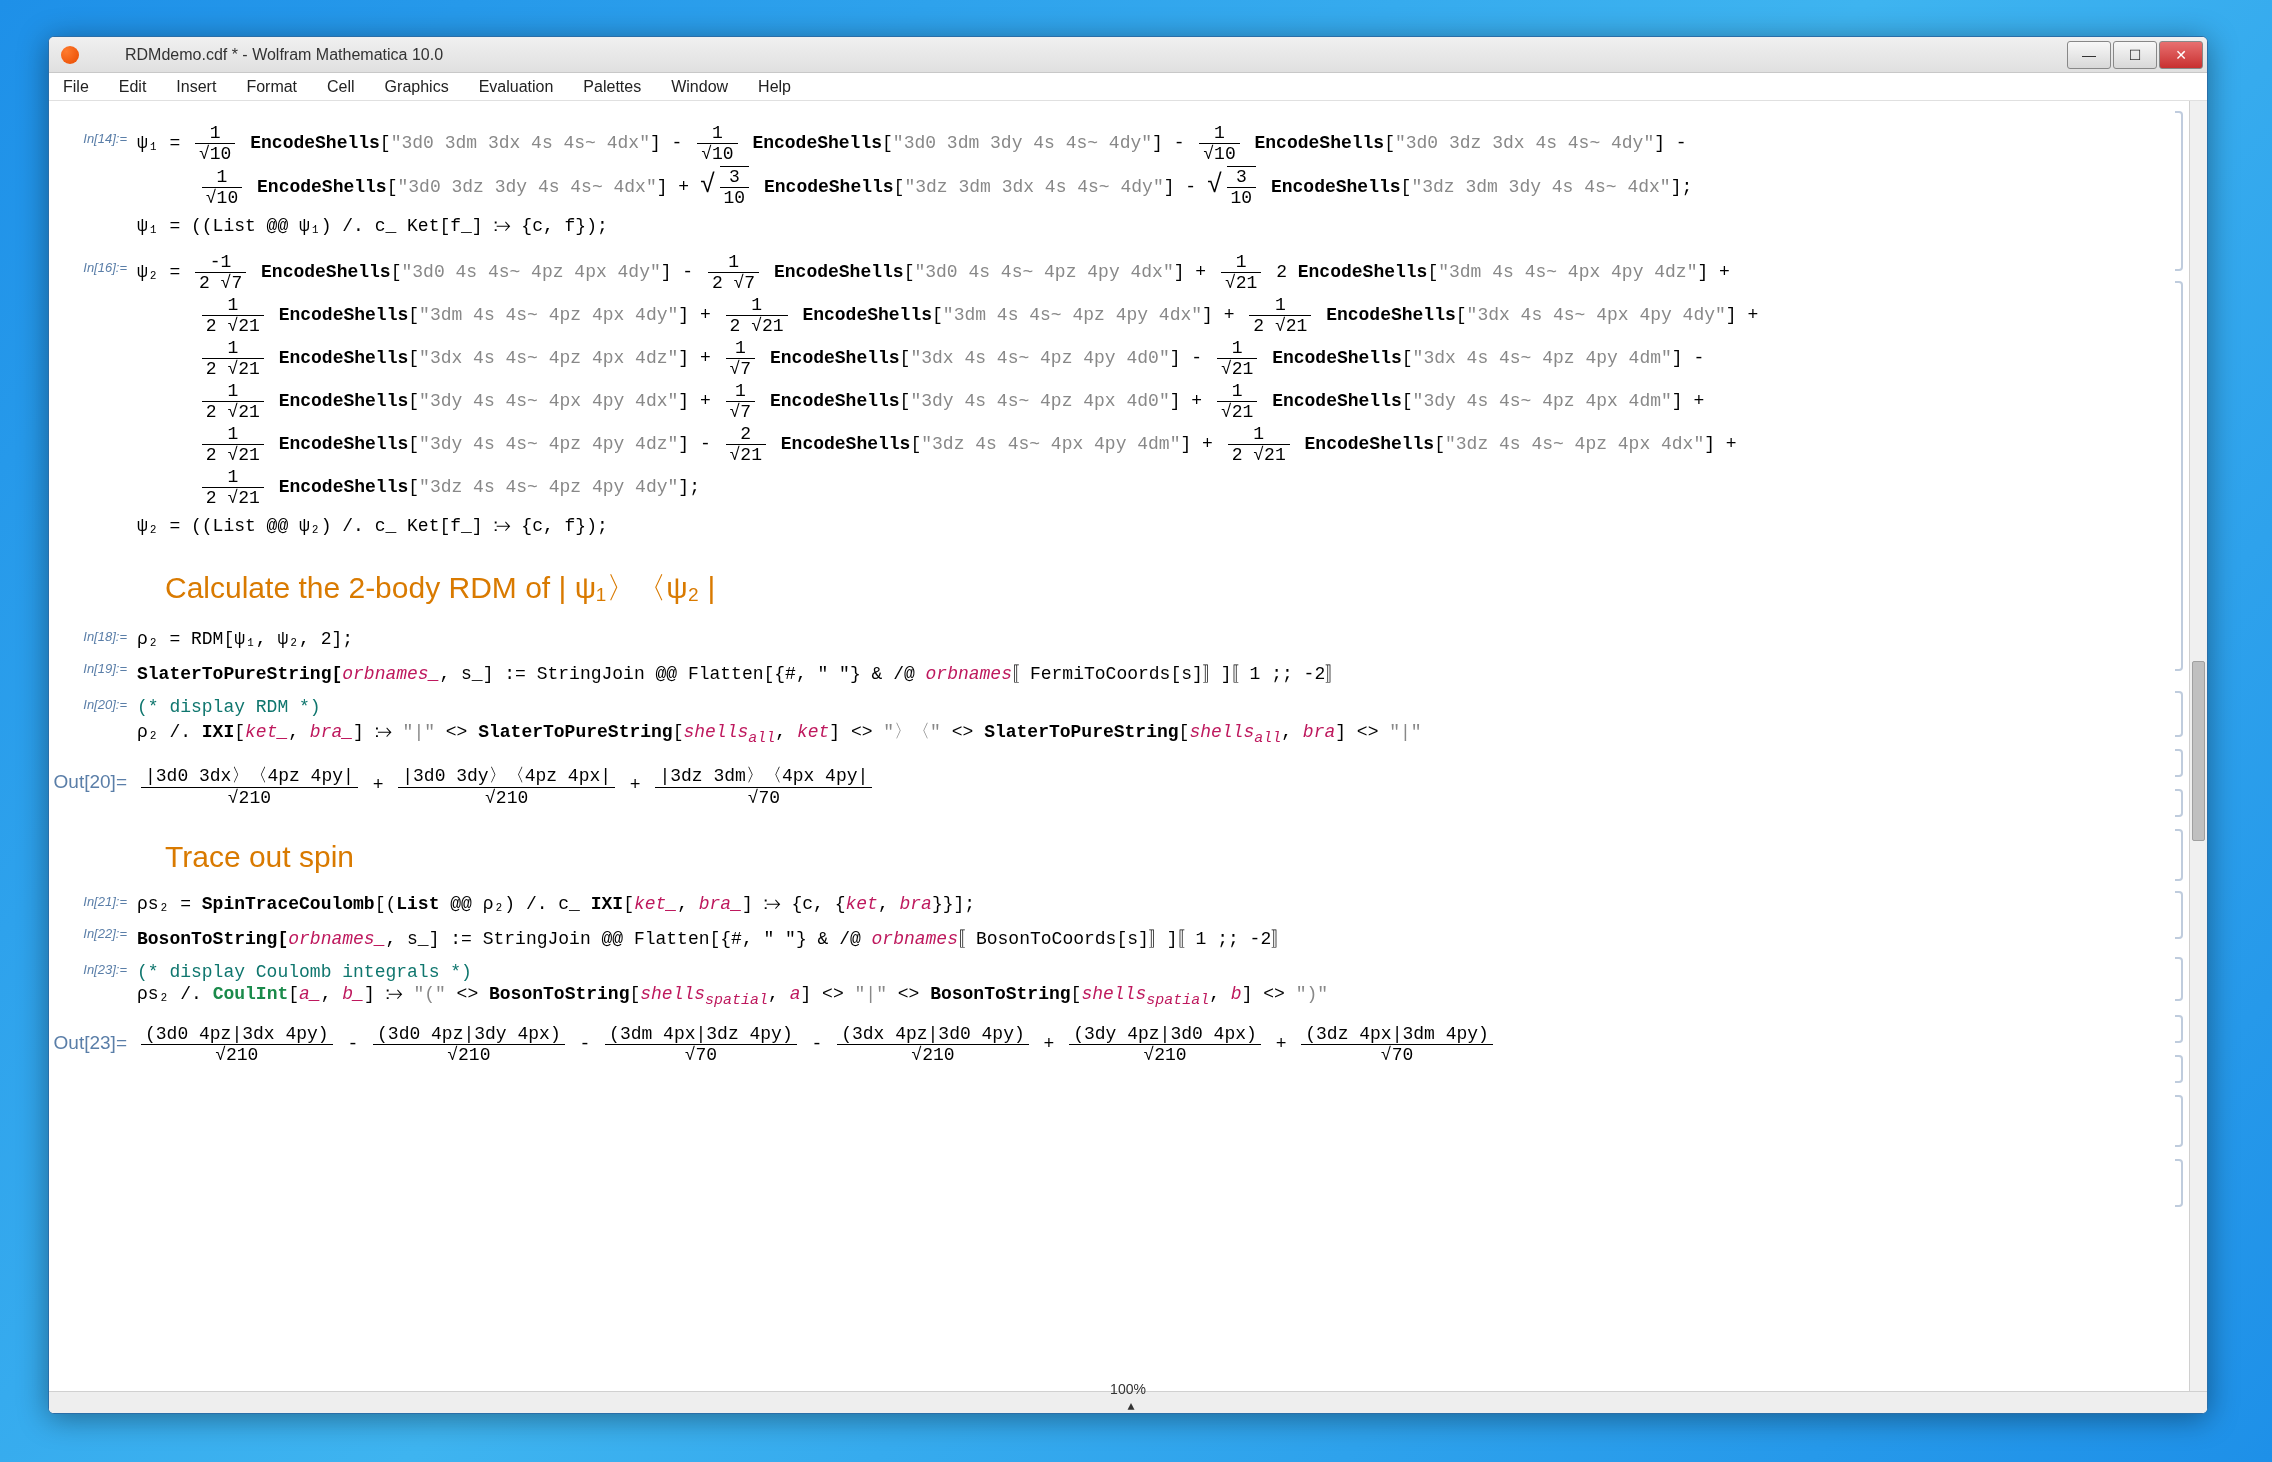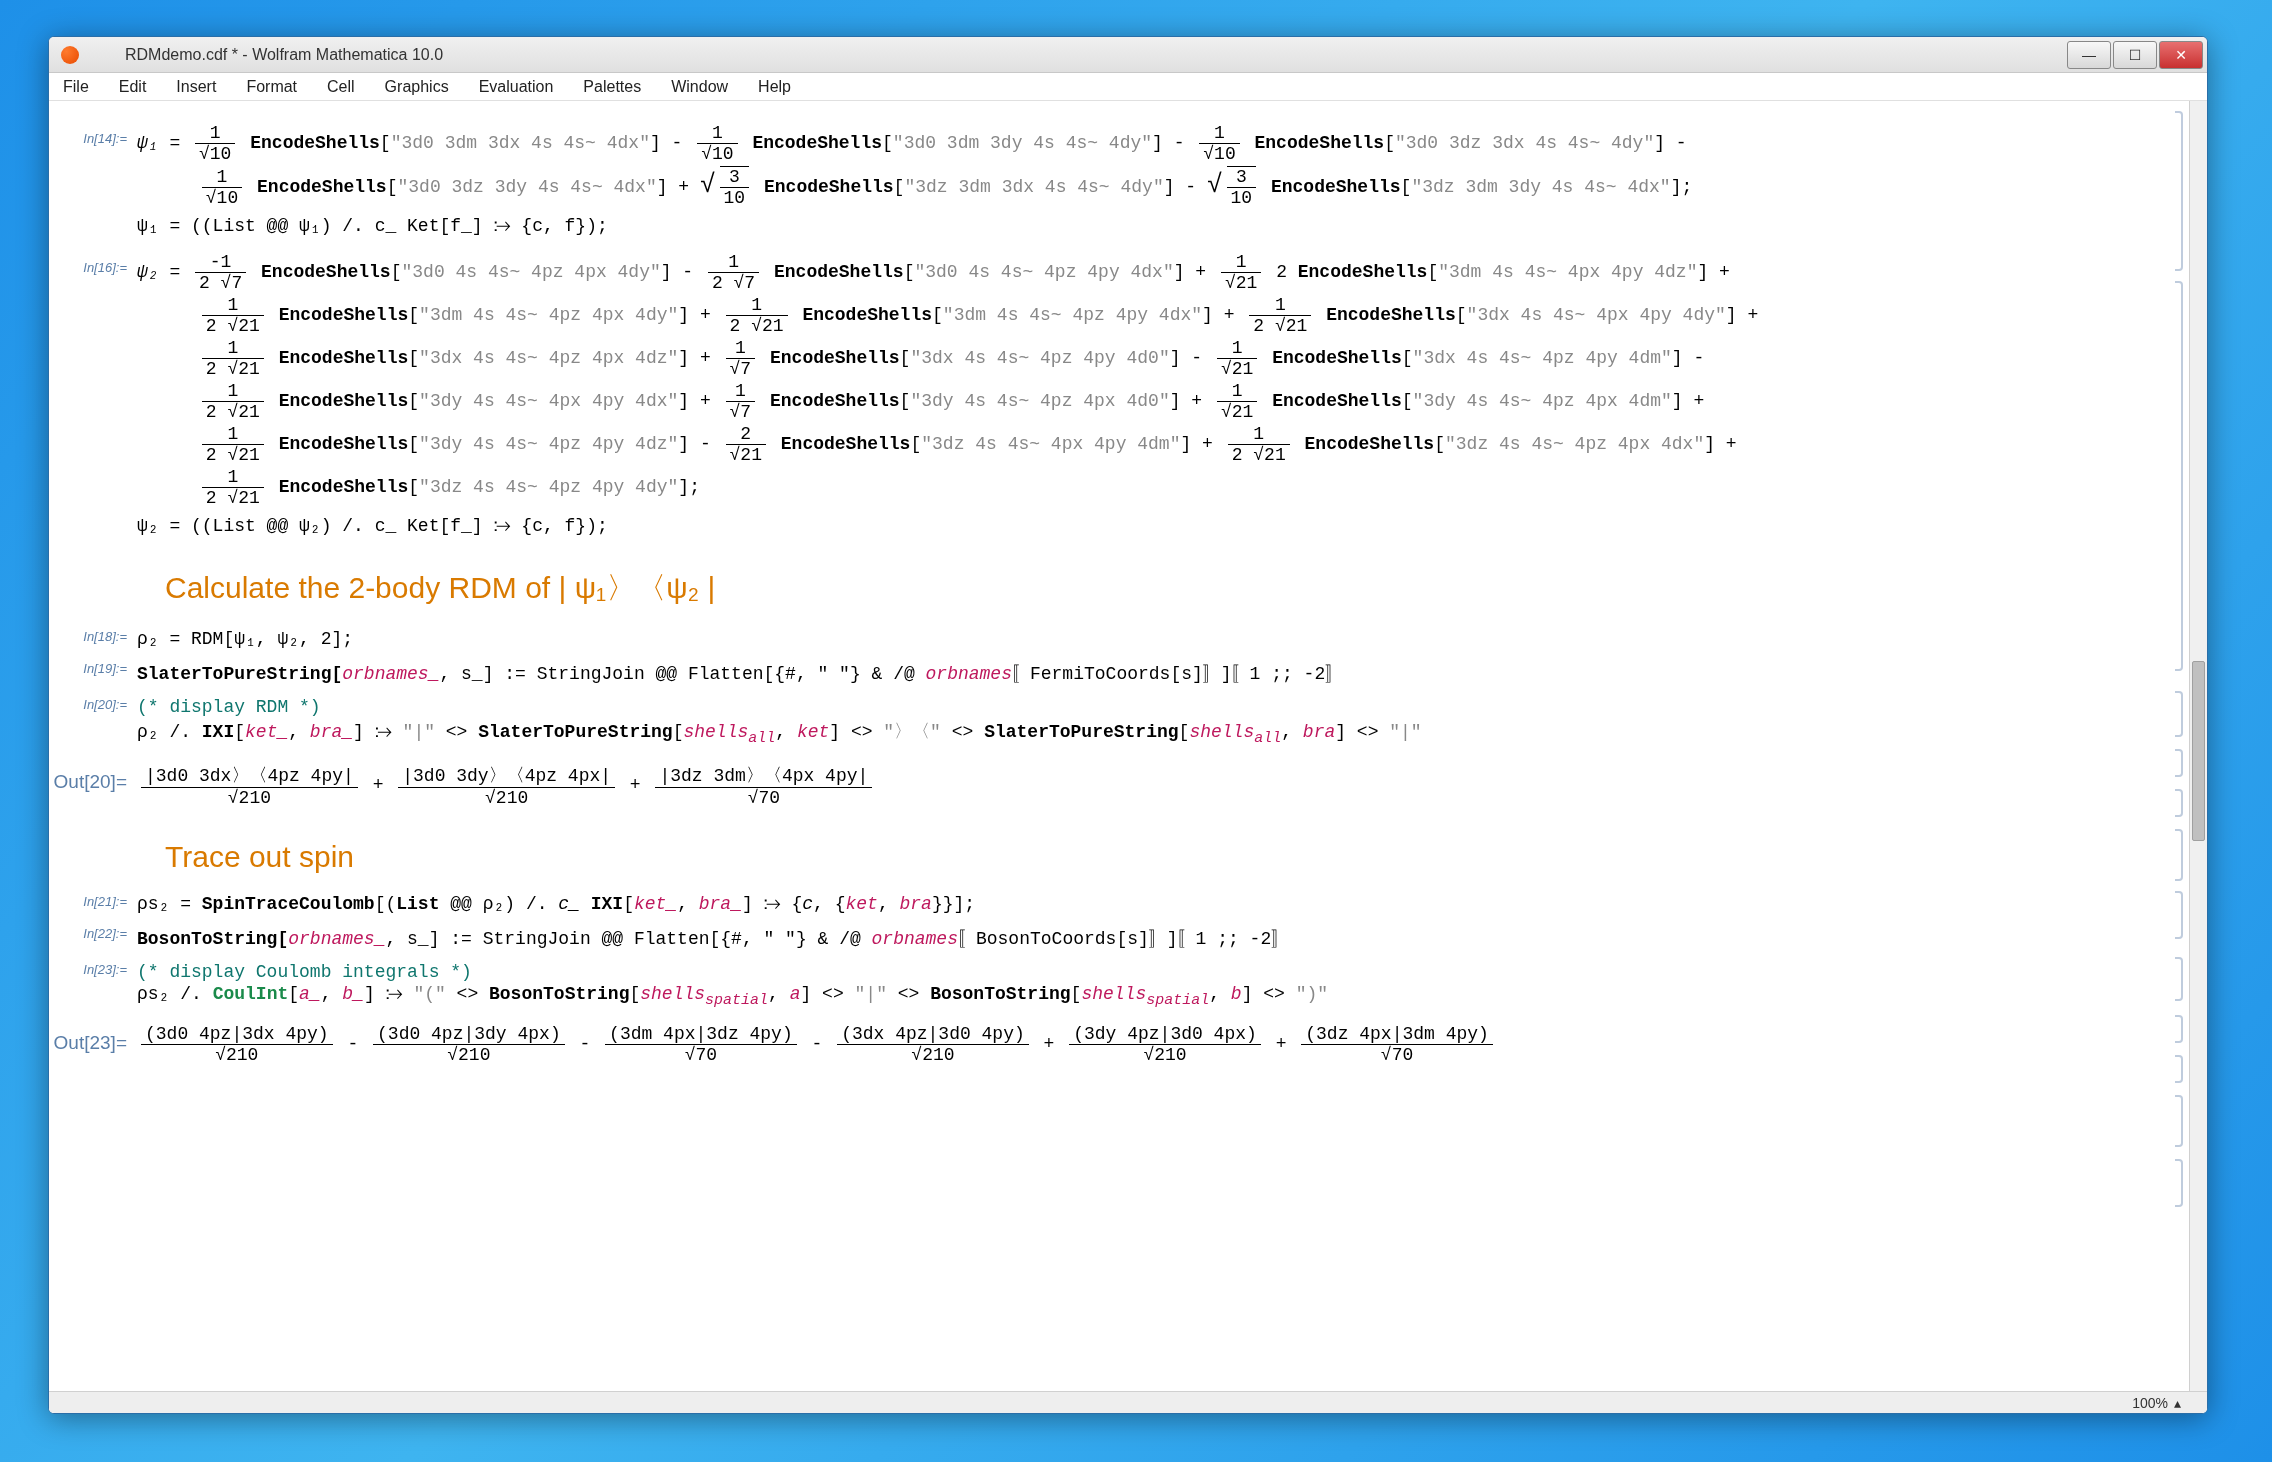--- a/index.html
+++ b/index.html
@@ -91,35 +91,35 @@
   background: #f0f0f0;
   border-left: 1px solid #d0d0d0;
 }
 .vscroll-thumb { position: absolute; left: 2px; right: 2px; top: 560px; height: 180px; background: #c0c0c0; border: 1px solid #a0a0a0; border-radius: 2px; }
 .statusbar {
   position: absolute;
   left: 0; right: 0; bottom: 0; height: 22px;
   background: #eee;
   border-top: 1px solid #d0d0d0;
   display: flex; justify-content: flex-end; align-items: center;
-  padding: 0 26px;
-  font-size: 14px; color: #333;
+  padding: 0 10px;
+  font-size: 14px; color: #333; flex-direction: column;
 }
 .in-label { color: #5a7ea8; font-size: 13px; font-family: Arial; display: inline-block; width: 78px; text-align: right; vertical-align: top; padding-top: 14px; font-style: italic; }
 .out-label { color: #5a7ea8; font-size: 19px; font-family: Arial; display: inline-block; width: 78px; text-align: right; vertical-align: top; padding-top: 14px; }
 .cellrow { display: flex; align-items: flex-start; padding: 2px 0; }
 .cellbody { flex: 1; padding: 4px 0 4px 10px; }
 .fn { color: #000; font-weight: bold; }
 .str { color: #888; }
 .sect { color: #d97a00; font-family: Arial; font-size: 30px; font-weight: normal; padding: 24px 0 14px 116px; }
 .frac { display: inline-block; vertical-align: middle; text-align: center; margin: 0 4px; }
 .frac .n { display: block; border-bottom: 1.5px solid #000; padding: 0 4px; font-size: 18px; }
 .frac .d { display: block; padding: 0 4px; font-size: 18px; }
 .line { white-space: nowrap; margin: 2px 0; }
-.ital { font-style: italic; }
+.ital { }
 .orb { color: #be185d; font-style: italic; }
 .spanpad { display: inline-block; width: 50px; }
 .comment { color: #0f766e; }
 .inline-mono { font-family: 'Courier New', monospace; }
 </style>
 </head>
 <body>
 
 <div class="window">
   <div class="titlebar">

